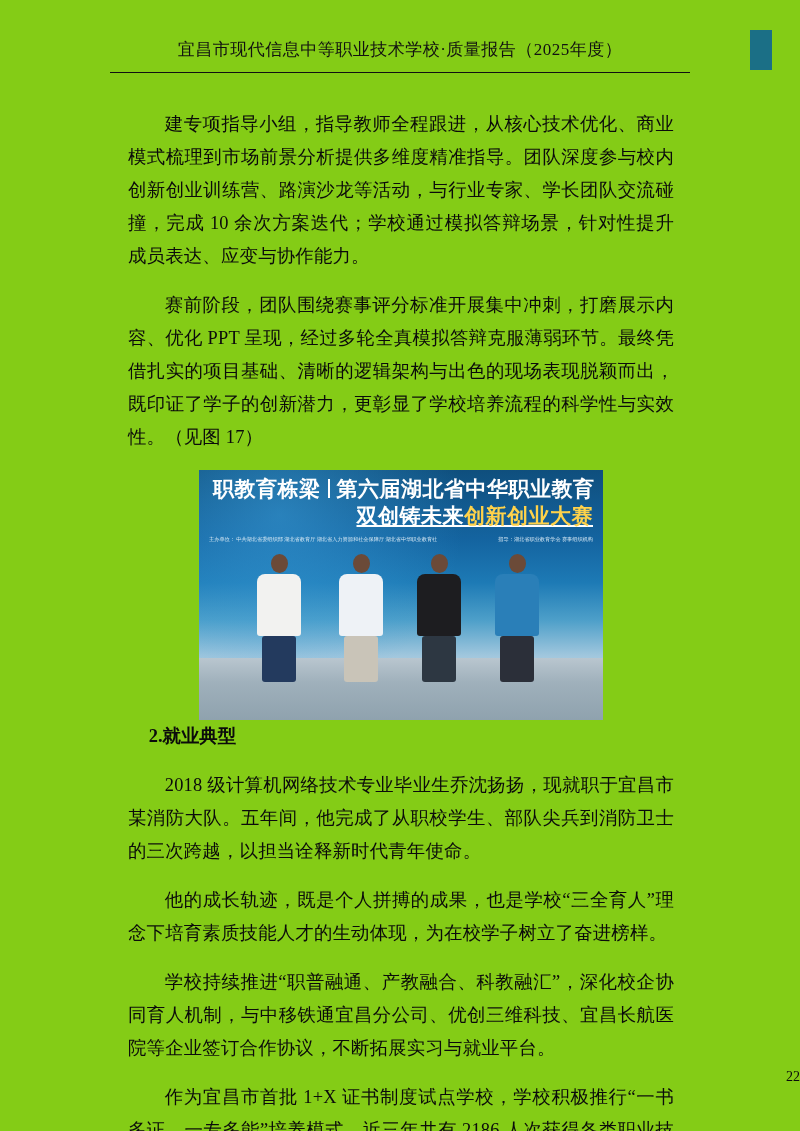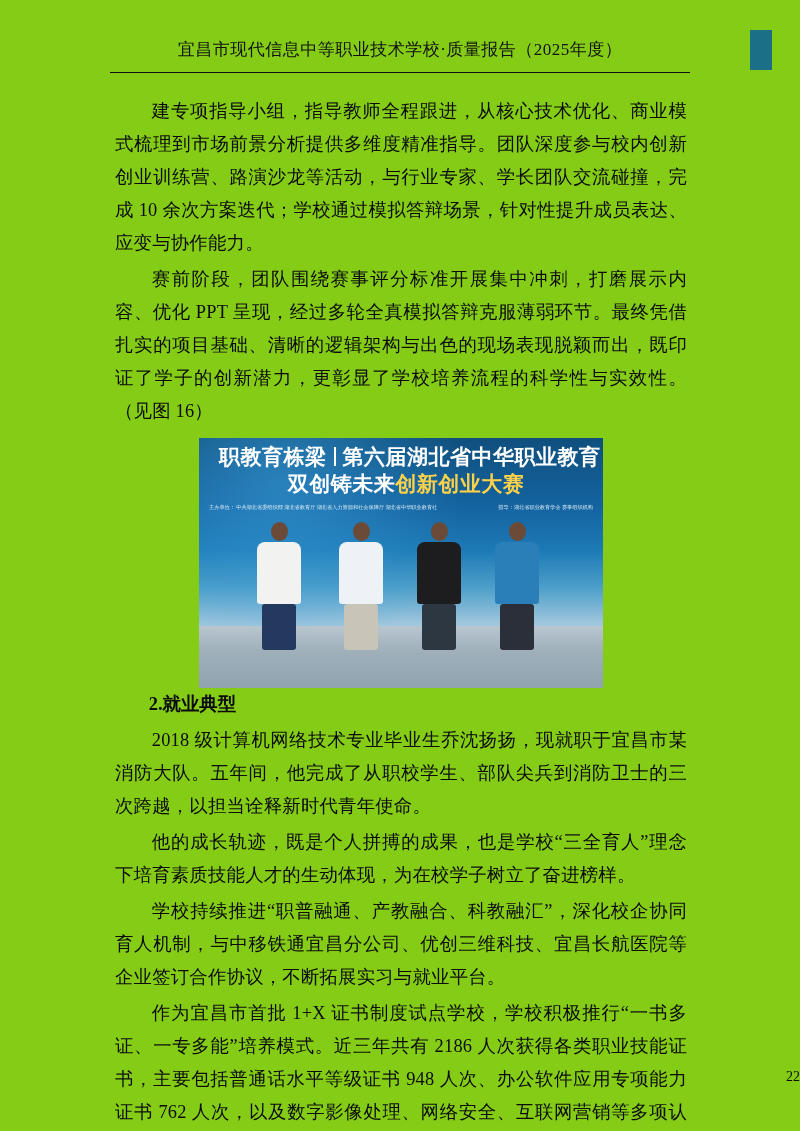--- a/index.html
+++ b/index.html
@@ -46,21 +46,21 @@
     width: 580px;
     border-bottom: 1.4px solid #111;
   }
   .content {
     position: absolute;
     top: 92px;
     left: 112px;
     width: 578px;
   }
   p {
-    margin: 3px;
+    margin: 16px;
     font-size: 18.4px;
     line-height: 33px;
     color: #0b0b0b;
     text-align: justify;
     text-justify: inter-ideograph;
     letter-spacing: 0.2px;
   }
   p.indent { text-indent: 2em; }
   .fig-wrap {
     margin-top: 10px;
@@ -78,24 +78,24 @@
   .fig-bg {
     position: absolute;
     inset: 0;
     background:
       radial-gradient(circle at 20% 18%, rgba(60,160,220,0.55), rgba(0,0,0,0) 48%),
       linear-gradient(180deg, #0f4f7d 0%, #1464a0 28%, #1d7ab5 45%, #4d9fc9 60%, #9fc6dd 74%, #cfdde6 88%, #d8dfe4 100%);
   }
   .fig-banner-text {
     position: absolute;
     top: 8px;
-    left: 20px;
+    left: 14px;
     right: 10px;
     color: #ffffff;
-    text-align: center;
+    text-align: right;
     line-height: 1.08;
   }
   .fig-line1 {
     font-size: 21px;
     font-weight: bold;
     letter-spacing: 0.5px;
     white-space: nowrap;
   }
   .fig-line1 .divider {
     display: inline-block;
@@ -103,20 +103,21 @@
     height: 19px;
     background: #ffffff;
     margin: 0 7px -2px 7px;
   }
   .fig-line2 {
     font-size: 21px;
     font-weight: bold;
     letter-spacing: 0.5px;
     margin-top: 4px;
     white-space: nowrap;
+    text-decoration: underline;
   }
   .fig-line2 .orange { color: #ffd24a; }
   .fig-subrow {
     position: absolute;
     top: 66px;
     left: 10px;
     right: 10px;
     display: flex;
     justify-content: space-between;
     color: #d9eaf5;
@@ -199,21 +200,21 @@
 <div class="page">
 
   <div class="corner-mark"></div>
 
   <div class="header">宜昌市现代信息中等职业技术学校·质量报告（2025年度）</div>
   <div class="header-rule"></div>
 
   <div class="content">
 
     <p class="indent">建专项指导小组，指导教师全程跟进，从核心技术优化、商业模式梳理到市场前景分析提供多维度精准指导。团队深度参与校内创新创业训练营、路演沙龙等活动，与行业专家、学长团队交流碰撞，完成 10 余次方案迭代；学校通过模拟答辩场景，针对性提升成员表达、应变与协作能力。</p>
-    <p class="indent">赛前阶段，团队围绕赛事评分标准开展集中冲刺，打磨展示内容、优化 PPT 呈现，经过多轮全真模拟答辩克服薄弱环节。最终凭借扎实的项目基础、清晰的逻辑架构与出色的现场表现脱颖而出，既印证了学子的创新潜力，更彰显了学校培养流程的科学性与实效性。（见图 16）</p>
+    <p class="indent">赛前阶段，团队围绕赛事评分标准开展集中冲刺，打磨展示内容、优化 PPT 呈现，经过多轮全真模拟答辩克服薄弱环节。最终凭借扎实的项目基础、清晰的逻辑架构与出色的现场表现脱颖而出，既印证了学子的创新潜力，更彰显了学校培养流程的科学性与实效性。（见图 17）</p>
 
     <div class="fig-wrap">
       <div class="figure">
         <div class="fig-bg"></div>
 
         <div class="fig-banner-text">
           <div class="fig-line1">
             <span>职教育栋梁</span><span class="divider"></span><span>第六届湖北省中华职业教育</span>
           </div>
           <div class="fig-line2">

